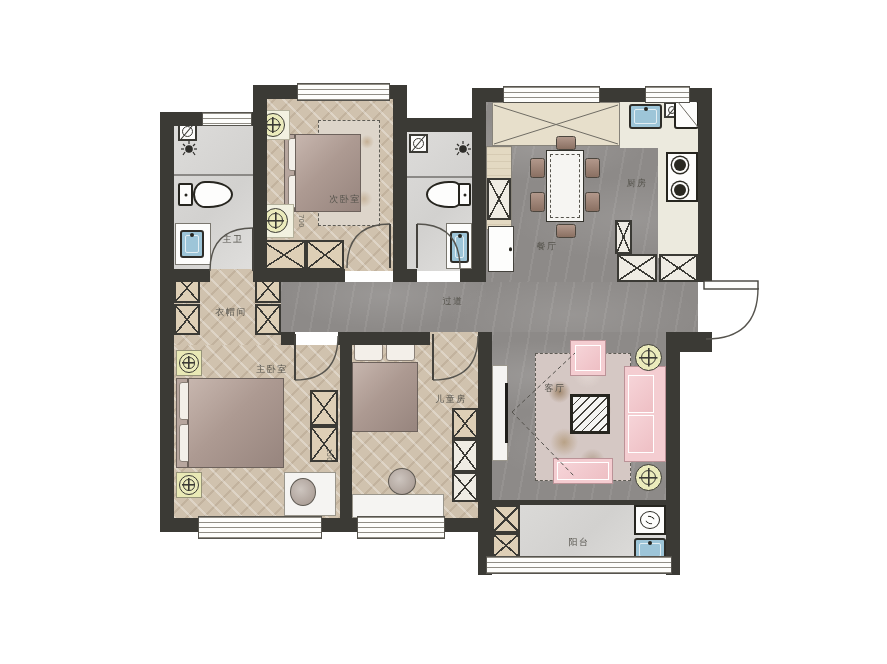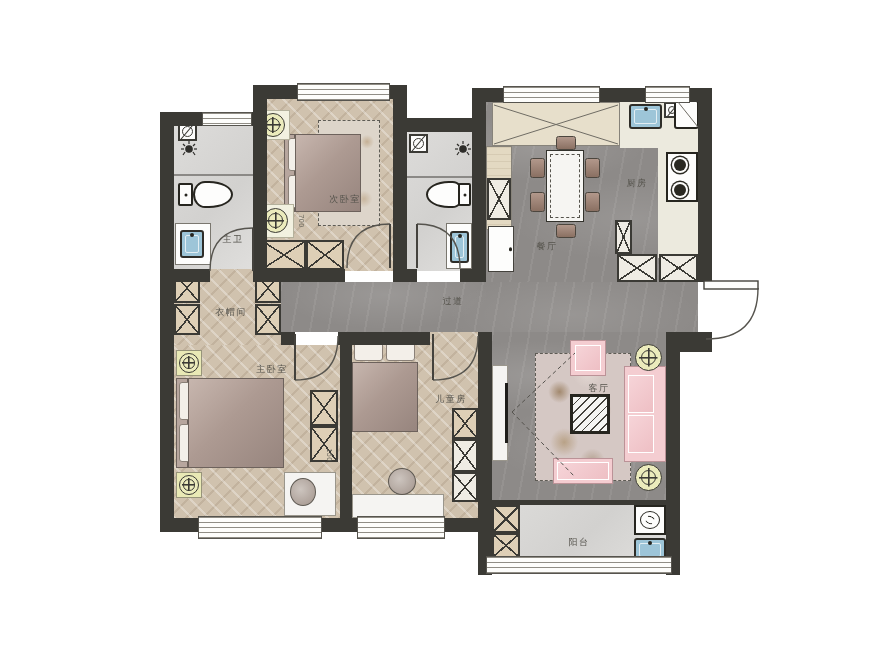--- a/index.html
+++ b/index.html
@@ -285,18 +285,18 @@
   </svg>
 
   <span class="rlabel" style="left:233px;top:211px;margin-top:28px;">主卫</span>
   <span class="rlabel" style="left:345px;top:199px;">次卧室</span>
   <span class="rlabel" style="left:547px;top:246px;">餐厅</span>
   <span class="rlabel" style="left:637px;top:183px;">厨房</span>
   <span class="rlabel" style="left:453px;top:301px;">过道</span>
   <span class="rlabel" style="left:231px;top:312px;">衣帽间</span>
   <span class="rlabel" style="left:272px;top:369px;">主卧室</span>
   <span class="rlabel" style="left:451px;top:399px;">儿童房</span>
-  <span class="rlabel" style="left:555px;top:388px;margin-left:44px;">客厅</span>
+  <span class="rlabel" style="left:555px;top:388px;">客厅</span>
   <span class="rlabel" style="left:579px;top:542px;">阳台</span>
   <span class="dim" style="left:301px;top:221px;">700</span>
   <span class="dim" style="left:329px;top:455px;">150</span>
 
 </div>
 
 </body></html>

